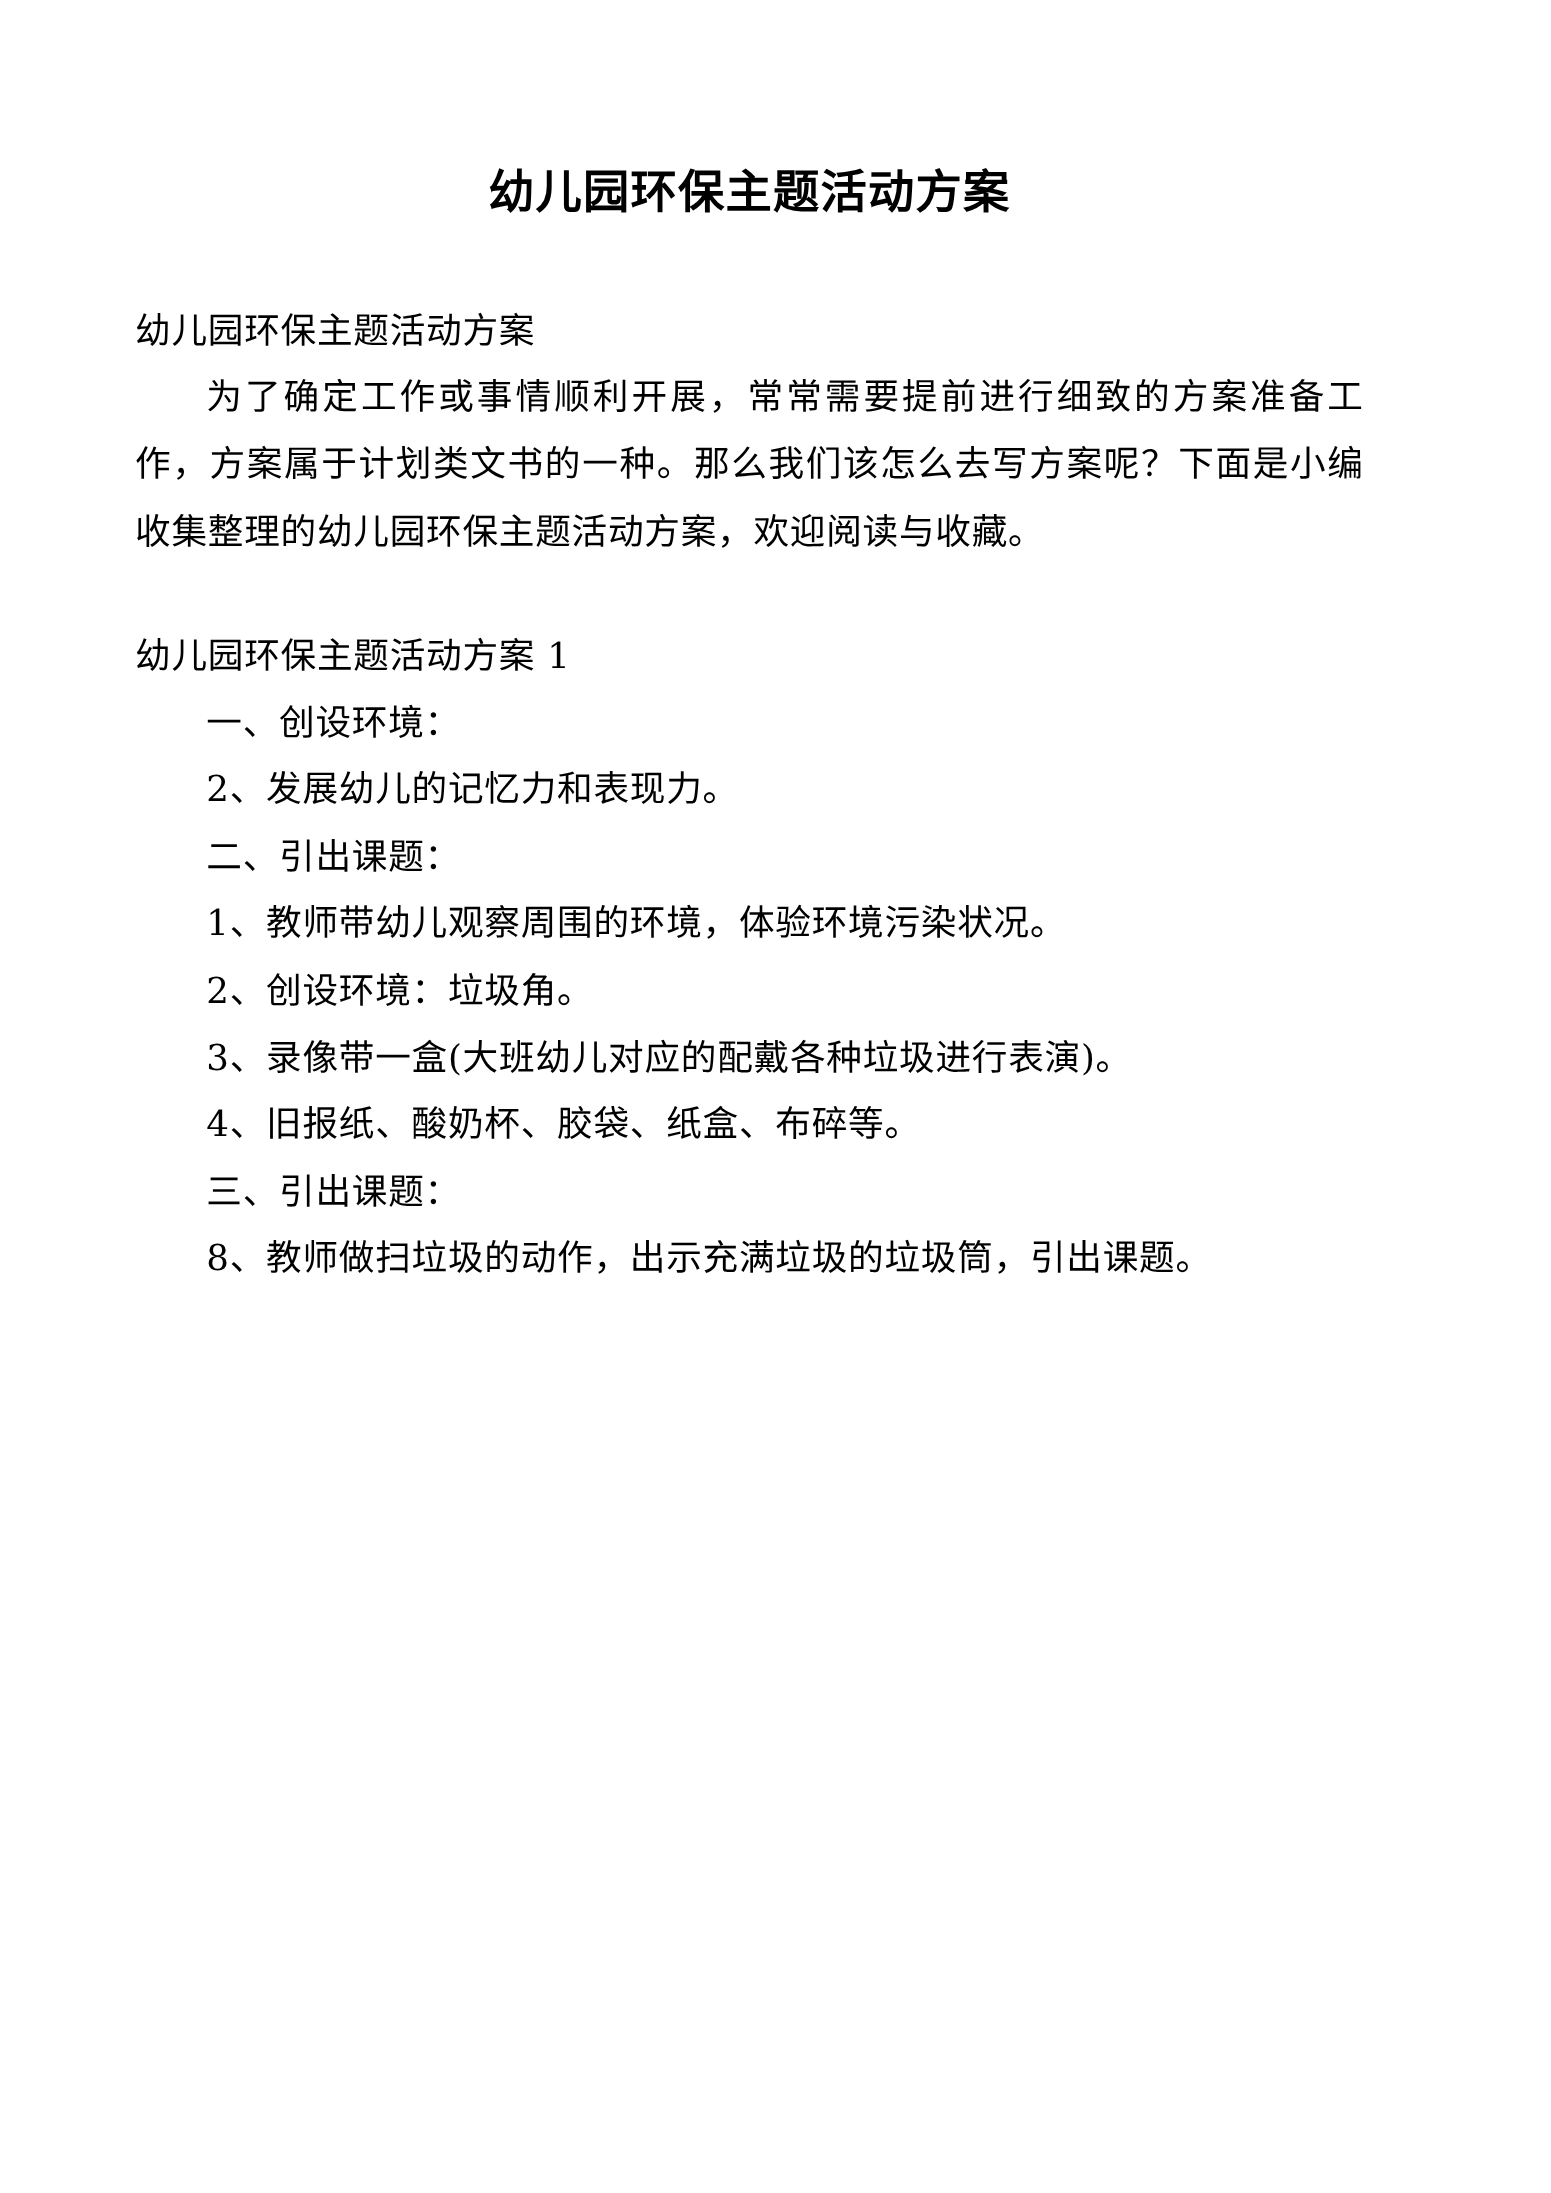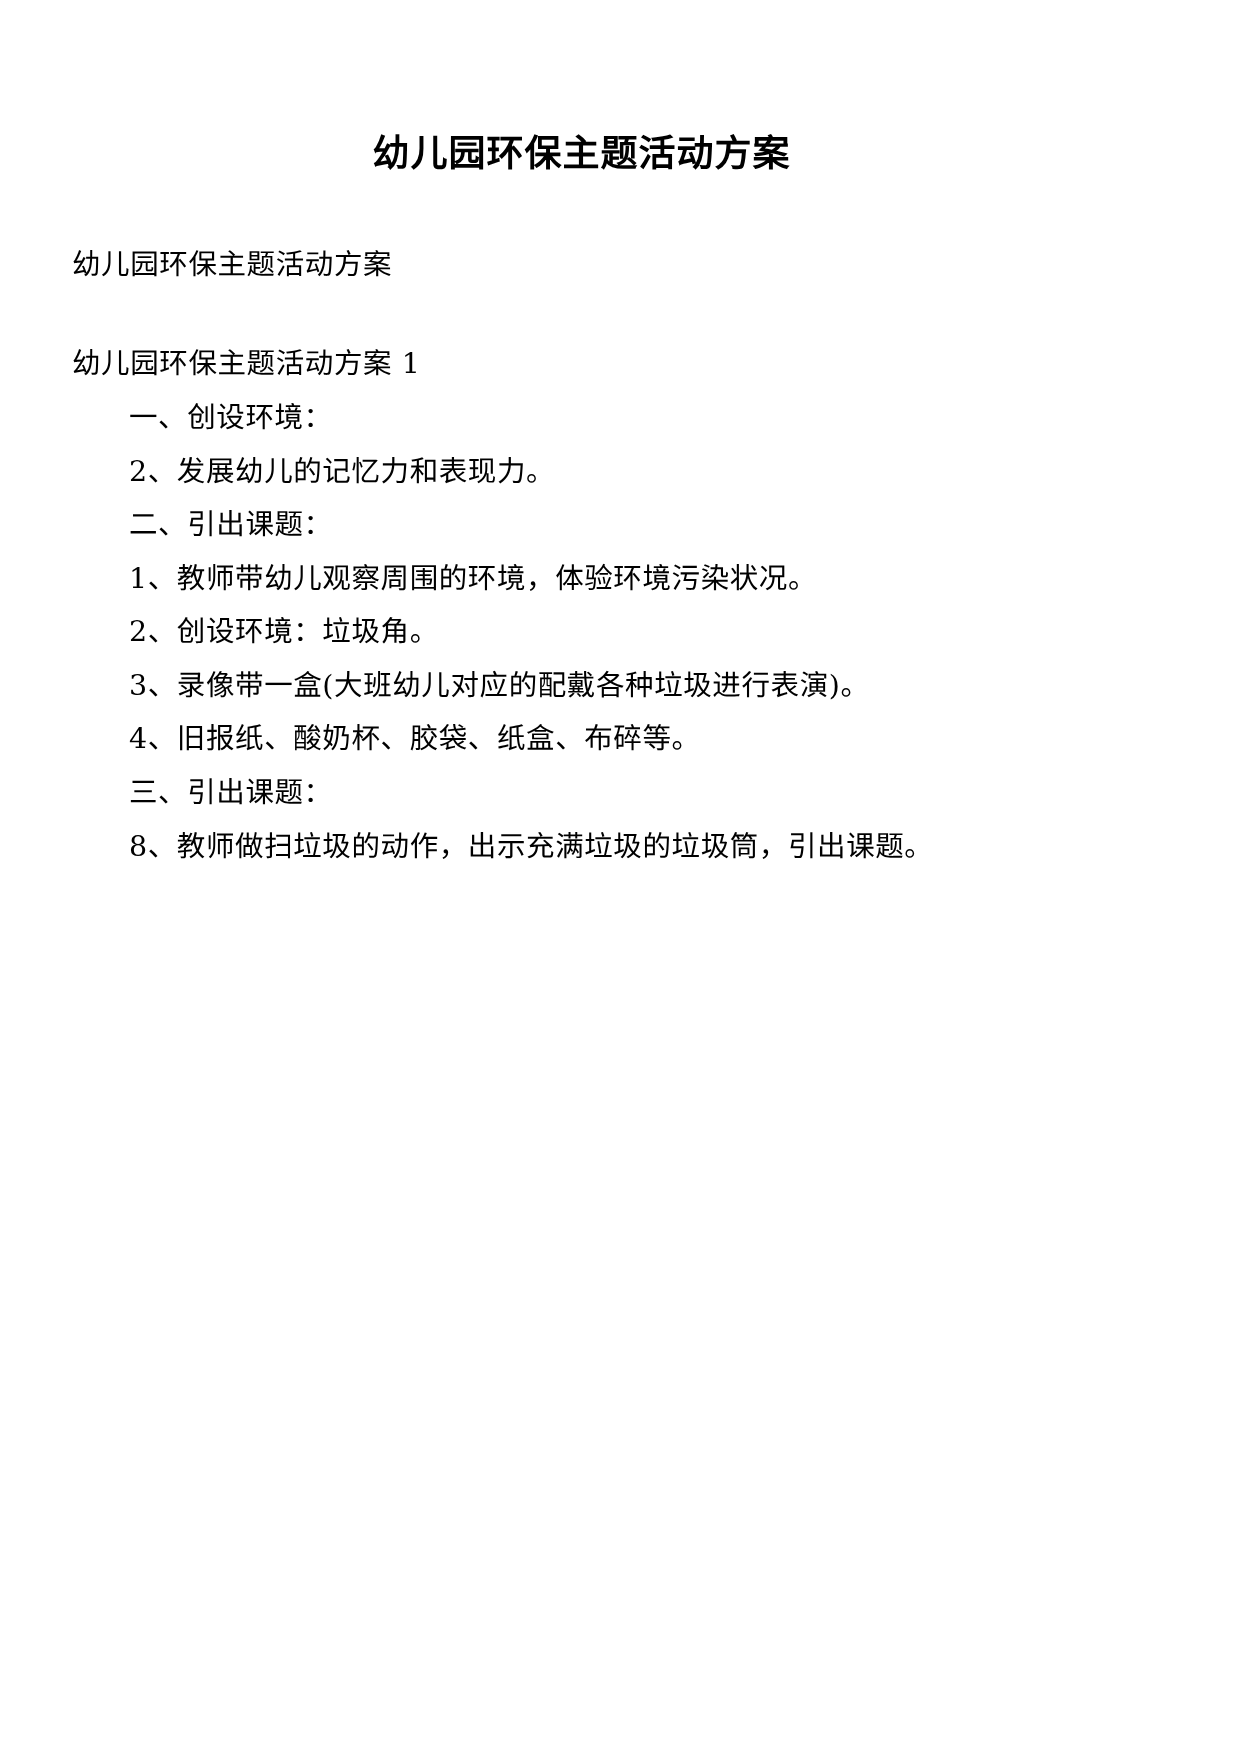--- a/index.html
+++ b/index.html
@@ -12,21 +12,21 @@
     width: 1241px;
     min-height: 1754px;
     font-family: "DejaVu Serif", "Liberation Serif", serif;
     color: #000000;
     -webkit-font-smoothing: antialiased;
   }
   .page {
     width: 1241px;
     min-height: 1754px;
     box-sizing: border-box;
-    padding: 128px 150px 90px 72px;
+    padding: 128px 150px 90px 108px;
     background: #ffffff;
   }
   .doc-title {
     text-align: center;
     font-size: 37px;
     font-weight: bold;
     letter-spacing: 1px;
     line-height: 1.4;
     margin: 0 0 58px 0;
     font-family: "DejaVu Sans", "Liberation Sans", sans-serif;
@@ -48,20 +48,21 @@
 </style>
 </head>
 <body>
 
 <div class="page">
 
   <h1 class="doc-title">幼儿园环保主题活动方案</h1>
 
   <p class="para">幼儿园环保主题活动方案</p>
 
+  <p class="para indent">为了确定工作或事情顺利开展，常常需要提前进行细致的方案准备工作，方案属于计划类文书的一种。那么我们该怎么去写方案呢？下面是小编收集整理的幼儿园环保主题活动方案，欢迎阅读与收藏。</p>
 
   <div class="spacer-lg"></div>
 
   <p class="para">幼儿园环保主题活动方案 1</p>
 
   <p class="para indent">一、创设环境：</p>
 
 
 
   <p class="para indent">2、发展幼儿的记忆力和表现力。</p>

